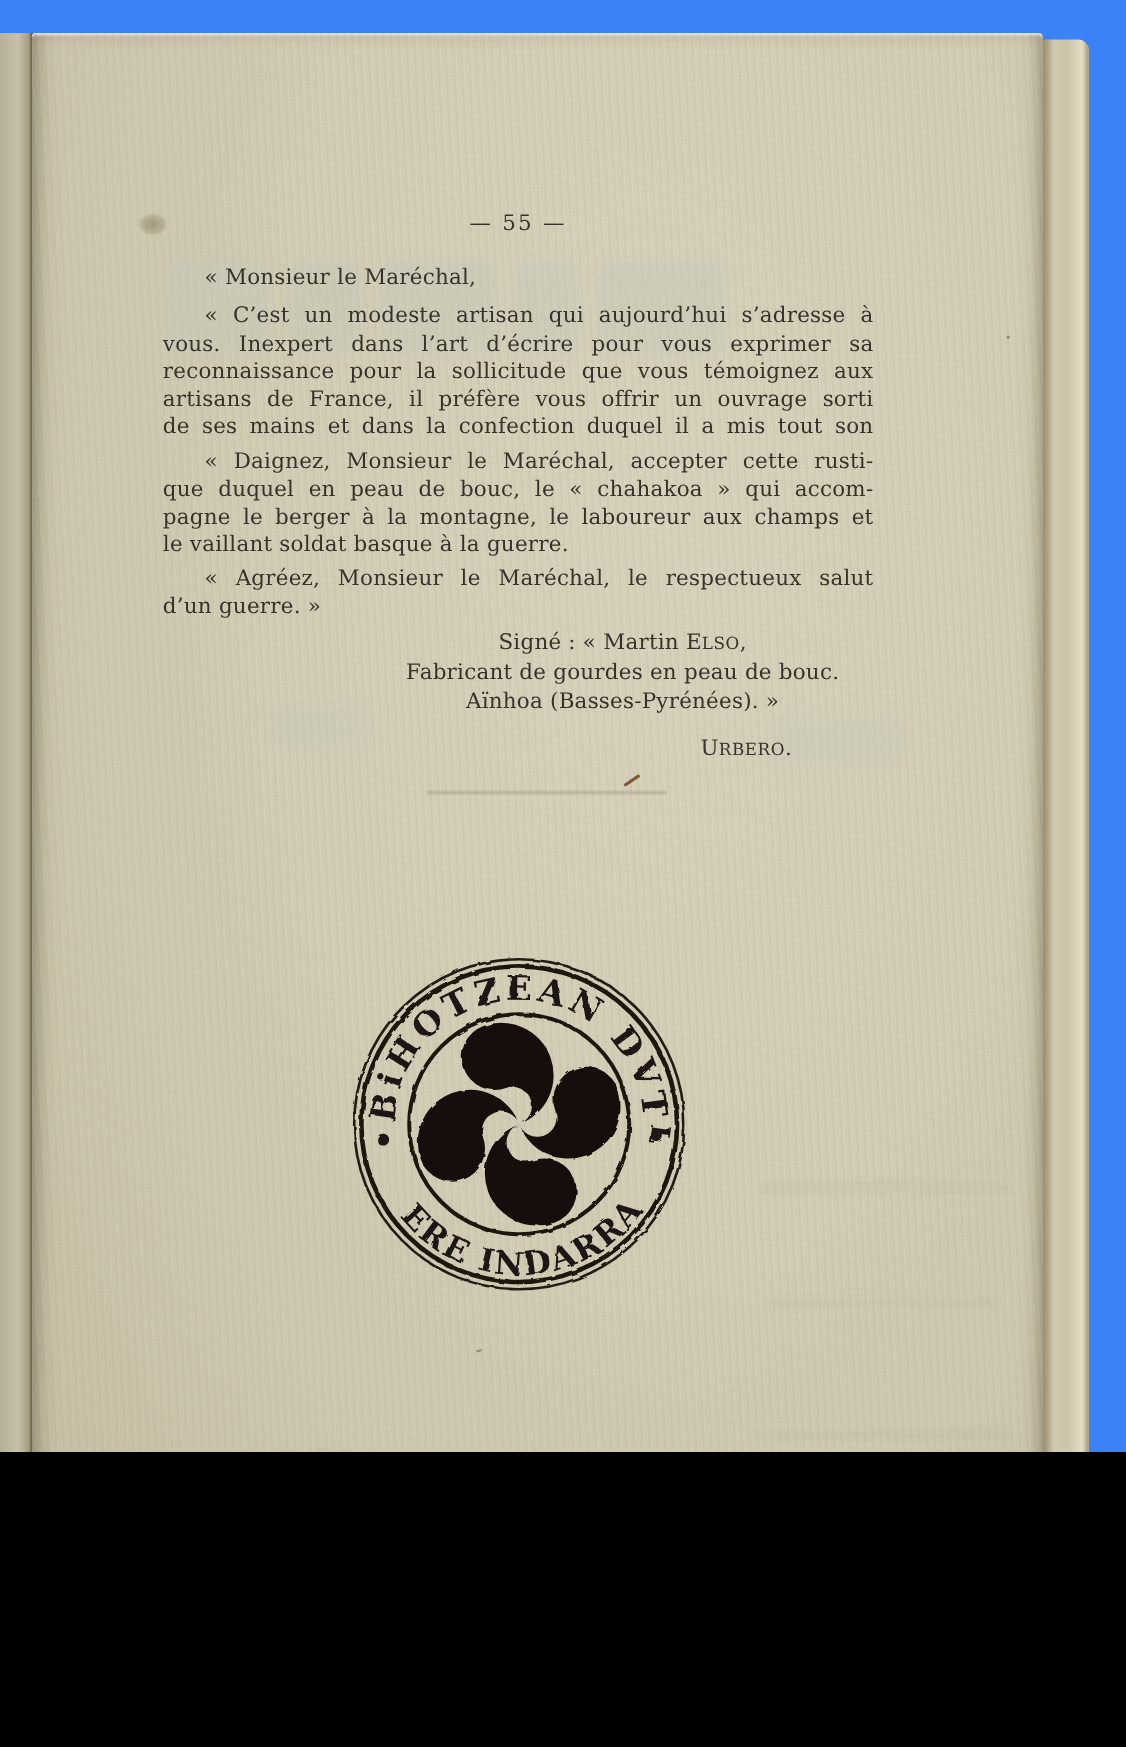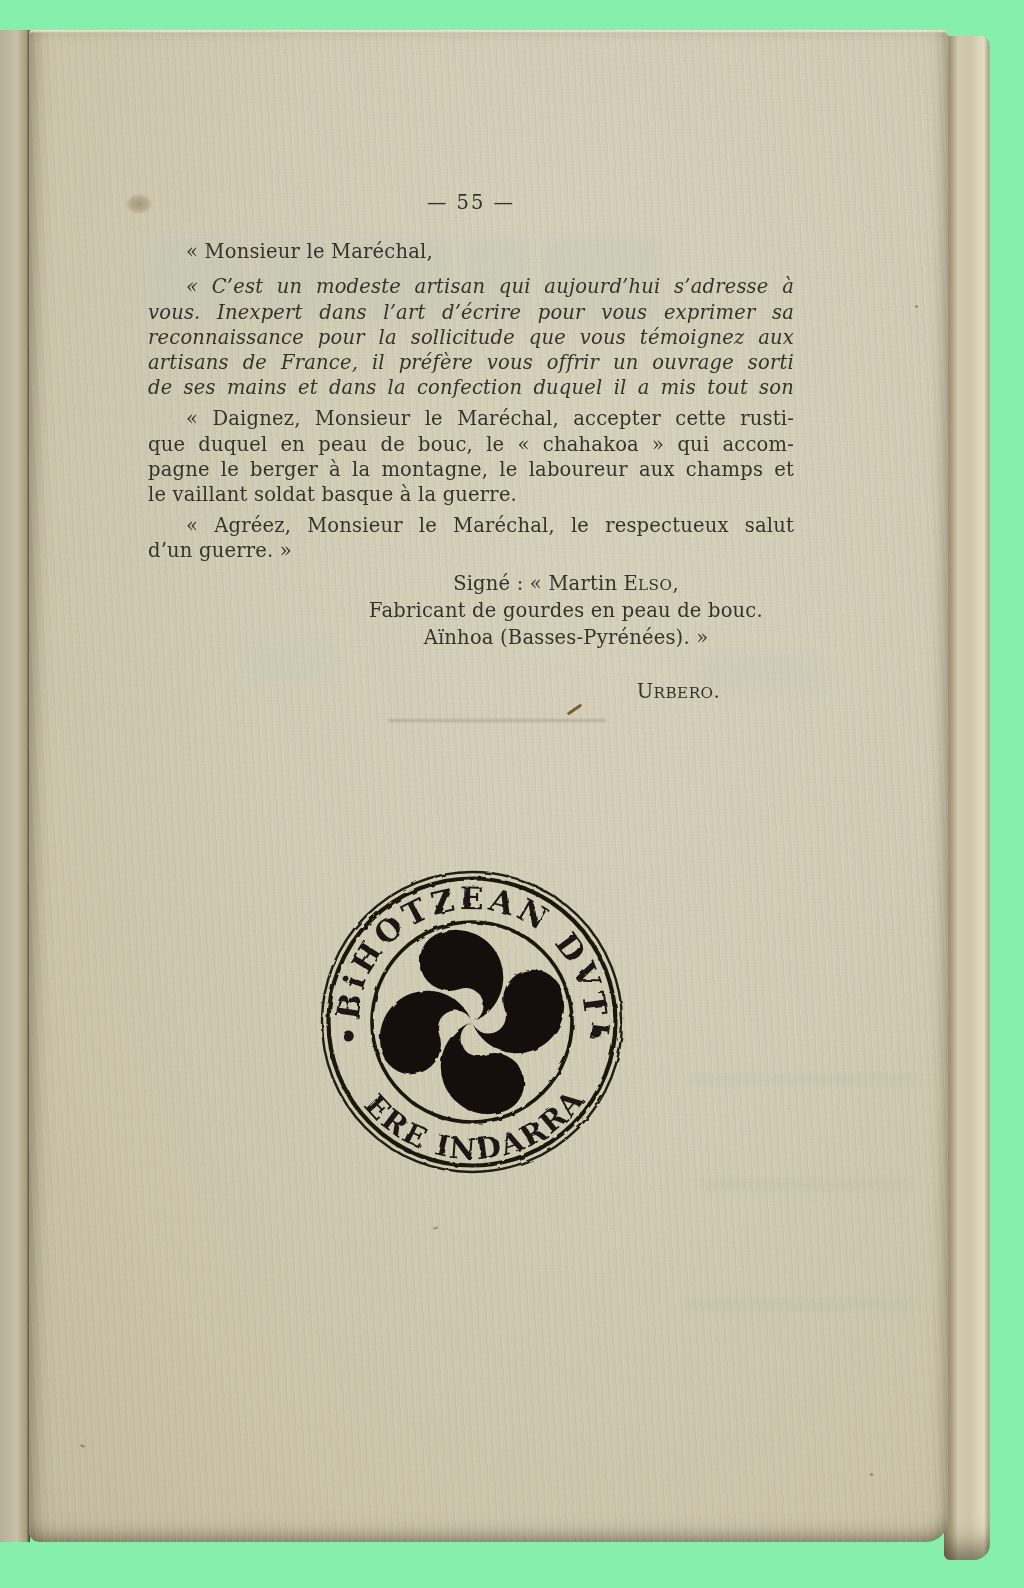--- a/index.html
+++ b/index.html
@@ -1,18 +1,18 @@
 <!DOCTYPE html>
 <html><head>
 <meta charset="utf-8">
 <style>
   html,body{margin:0;padding:0;background:#000;}
   .stage{
-    position:relative;width:1024px;height:1588px;overflow:hidden;
-    background:#86efac;
+    position:relative;width:1024px;height:1320px;overflow:hidden;
+    background:#3b82f6;
     font-family:"DejaVu Serif","Liberation Serif",serif;
   }
   
   .left-sliver{
     position:absolute;left:0;top:30px;width:30px;height:1512px;
     background:linear-gradient(90deg,#b7b099 0%,#c8c1a9 55%,#a59c80 88%,#584f38 97%,#3a3322 100%);
   }
   .fore-edge{
     position:absolute;left:944px;top:36px;width:46px;height:1524px;
     background:linear-gradient(90deg,#8a8065 0px,#a89d7f 7px,#d2cab0 14px,#cdc5a9 26px,#ded7bd 36px,#e6dfc6 40px,#b8af93 44px);
@@ -53,30 +53,30 @@
   .ghost-row.sig1{left:246px;top:640px;height:44px;opacity:.28;}
   .ghost-row.sig2{left:698px;top:652px;height:44px;opacity:.28;}
   .ghost-line{position:absolute;height:9px;border-radius:4px;background:#9aa78f;
     filter:blur(3px);opacity:.12;pointer-events:none;}
   
   .column{position:absolute;left:148px;top:190px;width:646px;color:#36322b;
     font-size:19.5px;line-height:25.2px;letter-spacing:.2px;}
   .pageno{text-align:center;letter-spacing:2px;}
   .para{margin:0;}
   .para.p1{margin-top:24px;}
-  .para.p2{margin-top:10px;font-style:italic;}
+  .para.p2{margin-top:10px;}
   .para.p3{margin-top:6px;}
   .para.p4{margin-top:6px;}
   .line{text-align:justify;text-align-last:justify;}
   .line.last{text-align-last:left;}
   .line.plain{text-align:left;text-align-last:left;}
   .line.ind{text-indent:38px;}
   .sigblock{margin-top:7px;margin-left:190px;width:456px;text-align:center;line-height:26.5px;}
   .sc{text-transform:uppercase;font-size:.78em;letter-spacing:.5px;}
-  .byline{margin-top:28px;text-align:right;padding-right:74px;}
+  .byline{margin-top:16px;text-align:right;padding-right:74px;}
   
   .seal{position:absolute;left:312px;top:862px;}
 </style>
 </head>
 <body>
 
 <div class="stage">
 
   <div class="left-sliver"></div>
   <div class="fore-edge"></div>

